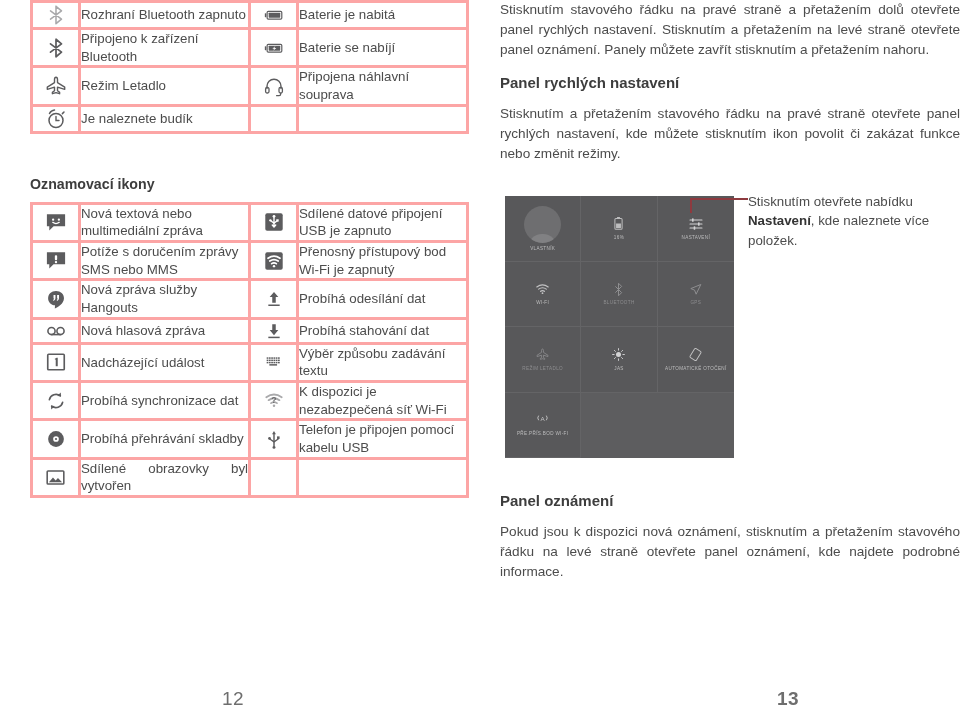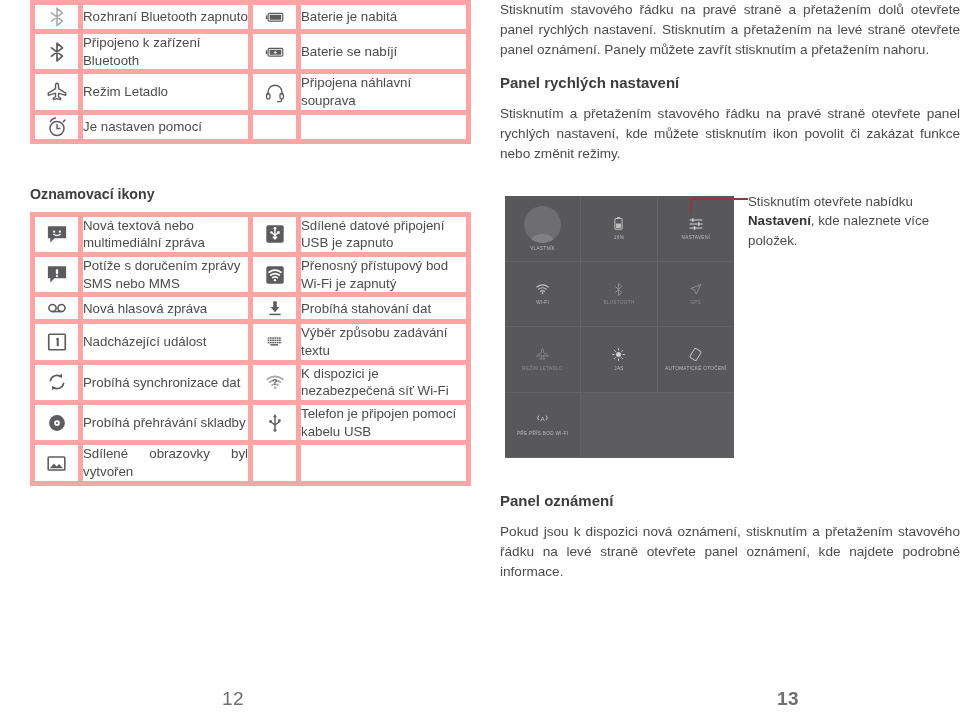--- a/index.html
+++ b/index.html
@@ -23,21 +23,21 @@
     left: 30px; top: 0px;
     width: 435px;
   }
 
   table.icon-table {
     border-collapse: collapse;
     width: 435px;
     table-layout: fixed;
   }
   table.icon-table td {
-    border: 5px solid #fca5a5;
+    border: 3px solid #fca5a5;
     vertical-align: middle;
     padding: 0;
   }
   td.ic {
     width: 48px;
     text-align: center;
     padding: 6px 2px;
   }
   td.tx {
     width: 170px;
@@ -210,21 +210,21 @@
           </tr>
           <tr>
             <td class="ic">
               <svg class="gi" width="24" height="24" viewBox="0 0 24 24">
                 <circle cx="12" cy="13.5" r="7" fill="none" stroke="#5c5c5e" stroke-width="1.5"></circle>
                 <path d="M12 9.5 v4 h3" fill="none" stroke="#5c5c5e" stroke-width="1.4" stroke-linecap="round"></path>
                 <path d="M5.5 6.5 C6.5 4.5 8.5 3.2 10.5 3" fill="none" stroke="#5c5c5e" stroke-width="1.5" stroke-linecap="round"></path>
                 <path d="M18.4 6.6 l1.6-1.6" fill="none" stroke="#5c5c5e" stroke-width="1.5" stroke-linecap="round"></path>
               </svg>
             </td>
-            <td class="tx">Je nastaven pomocí</td>
+            <td class="tx">Je naleznete budík</td>
             <td class="ic"></td>
             <td class="tx"></td>
           </tr>
         </tbody>
     </table>
 
     <div style="height:42px"></div>
 
     <div id="notif-head-holder">
         <div style="font-size: 14.2px; font-weight: bold; color: rgb(61, 61, 61); margin: 0px 0px 4px;">Oznamovací ikony</div>
@@ -266,20 +266,37 @@
             <td class="ic">
               <svg class="gi" width="22" height="22" viewBox="0 0 24 24">
                 <rect x="2.5" y="2.5" width="19" height="19" rx="2" fill="#5c5c5e"></rect>
                 <path d="M5.5 9 q6.5-4.6 13 0" fill="none" stroke="#fff" stroke-width="1.9" stroke-linecap="round"></path>
                 <path d="M7.4 12 q4.6-3.2 9.2 0" fill="none" stroke="#fff" stroke-width="1.9" stroke-linecap="round"></path>
                 <path d="M9.4 14.9 q2.6-1.8 5.2 0" fill="none" stroke="#fff" stroke-width="1.8" stroke-linecap="round"></path>
                 <circle cx="12" cy="17.6" r="1.3" fill="#fff"></circle>
               </svg>
             </td>
             <td class="tx">Přenosný přístupový bod Wi-Fi je zapnutý</td>
+          </tr>
+          <tr>
+            <td class="ic">
+              <svg class="gi" width="22" height="23" viewBox="0 0 24 24">
+                <path d="M12 2.6 c-5 0-8.6 3.3-8.6 7.9 0 4.2 3.1 7.4 7.5 7.8 l-.2 3.4 c2.9-1.2 10-5 10-11.2 0-4.6-3.7-7.9-8.7-7.9z" fill="#5c5c5e"></path>
+                <path d="M9.3 7.2 h2.1 v3.2 c0 1.4-.7 2.4-2 3.1 l-.6-1 c.8-.5 1.2-1 1.2-1.6 h-.7z" fill="#fff"></path>
+                <path d="M13.2 7.2 h2.1 v3.2 c0 1.4-.7 2.4-2 3.1 l-.6-1 c.8-.5 1.2-1 1.2-1.6 h-.7z" fill="#fff"></path>
+              </svg>
+            </td>
+            <td class="tx">Nová zpráva služby Hangouts</td>
+            <td class="ic">
+              <svg class="gi" width="20" height="22" viewBox="0 0 24 24">
+                <path d="M12 3.5 L6.8 9.6 h3.1 v7 h4.2 v-7 h3.1z" fill="#5c5c5e"></path>
+                <rect x="5.2" y="18.6" width="13.6" height="1.8" fill="#5c5c5e"></rect>
+              </svg>
+            </td>
+            <td class="tx">Probíhá odesílání dat</td>
           </tr>
           <tr>
             <td class="ic">
               <svg class="gi" width="28" height="20" viewBox="0 0 24 24">
                 <circle cx="6.6" cy="12" r="4.3" fill="none" stroke="#5c5c5e" stroke-width="1.9"></circle>
                 <circle cx="17.4" cy="12" r="4.3" fill="none" stroke="#5c5c5e" stroke-width="1.9"></circle>
                 <path d="M6.6 16.3 h10.8" stroke="#5c5c5e" stroke-width="1.9"></path>
               </svg>
             </td>
             <td class="tx">Nová hlasová zpráva</td>

